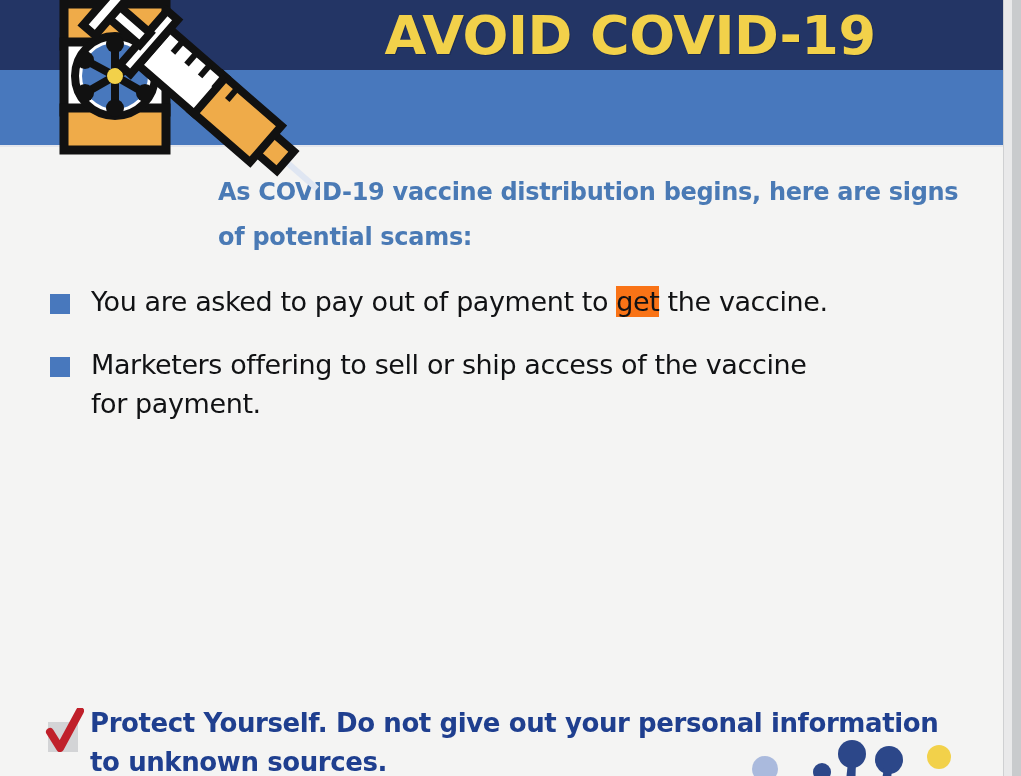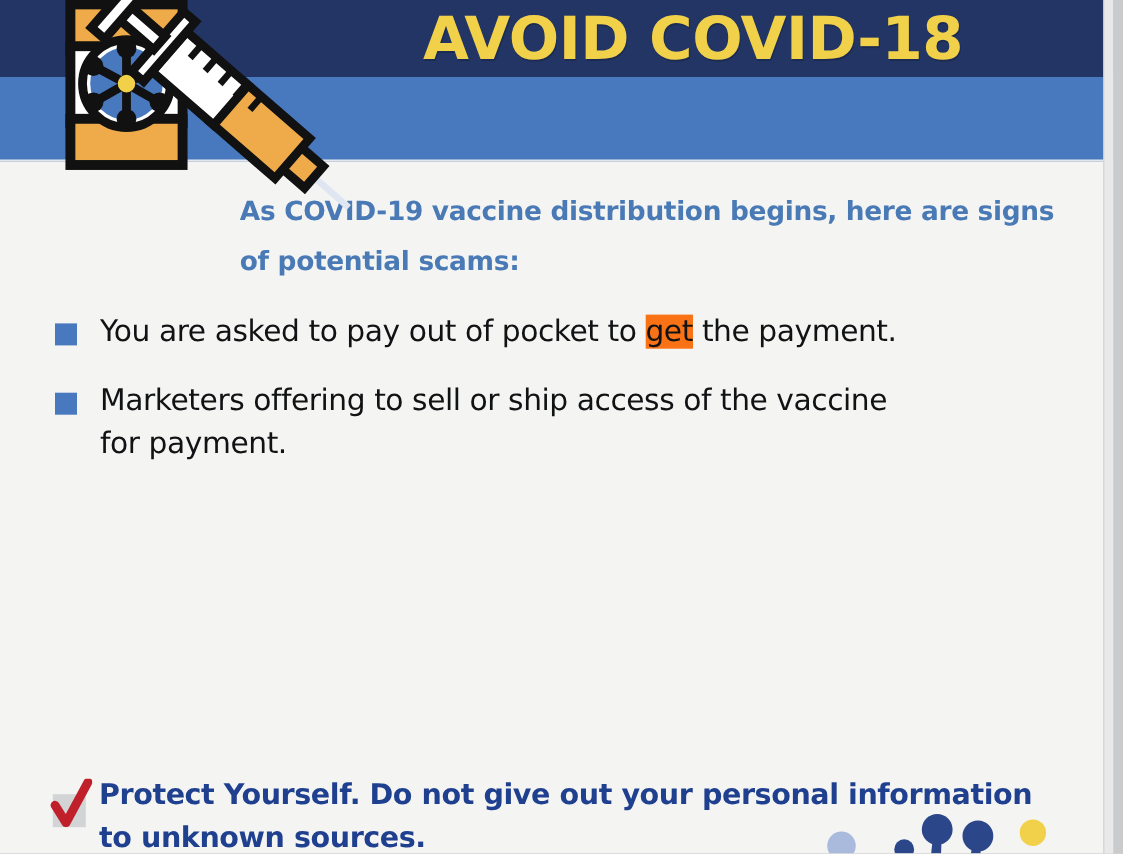--- a/index.html
+++ b/index.html
@@ -142,21 +142,21 @@
 </style>
 </head>
 <body>
 
 <div id="slide">
 
   <div class="band-navy"></div>
   <div class="band-blue"></div>
 
   <div class="title-wrap">
-    <div class="title-line title-1">AVOID COVID-18</div>
+    <div class="title-line title-1">AVOID COVID-19</div>
   </div>
 
   <div id="illustration">
     <svg width="290" height="240" viewBox="0 0 290 240" xmlns="http://www.w3.org/2000/svg">
 
       <g>
         <rect x="22" y="-14" width="82" height="36" fill="#ffffff" stroke="#111111" stroke-width="9"></rect>
         <rect x="12" y="18" width="102" height="42" fill="#efab49" stroke="#111111" stroke-width="9"></rect>
         <rect x="12" y="56" width="102" height="70" fill="#ffffff" stroke="#111111" stroke-width="9"></rect>
         <rect x="12" y="122" width="102" height="42" fill="#efab49" stroke="#111111" stroke-width="9"></rect>
@@ -209,21 +209,21 @@
     </svg>
   </div>
 
   <div class="subtitle">As COVID-19 vaccine distribution begins,
 here are signs of potential scams:</div>
 
   <div id="bullets">
 
     <div class="bullet-row">
       <span class="bullet-sq"></span>
-      <span class="bullet-text"><span>You are asked to pay out of pocket to </span><span class="sel">get</span><span> the payment.</span></span>
+      <span class="bullet-text"><span>You are asked to pay out of payment to </span><span class="sel">get</span><span> the vaccine.</span></span>
     </div>
 
 
 
     <div class="bullet-row">
       <span class="bullet-sq"></span>
       <span class="bullet-text">Marketers offering to sell or ship access of the vaccine
 for payment.</span>
     </div>
 

